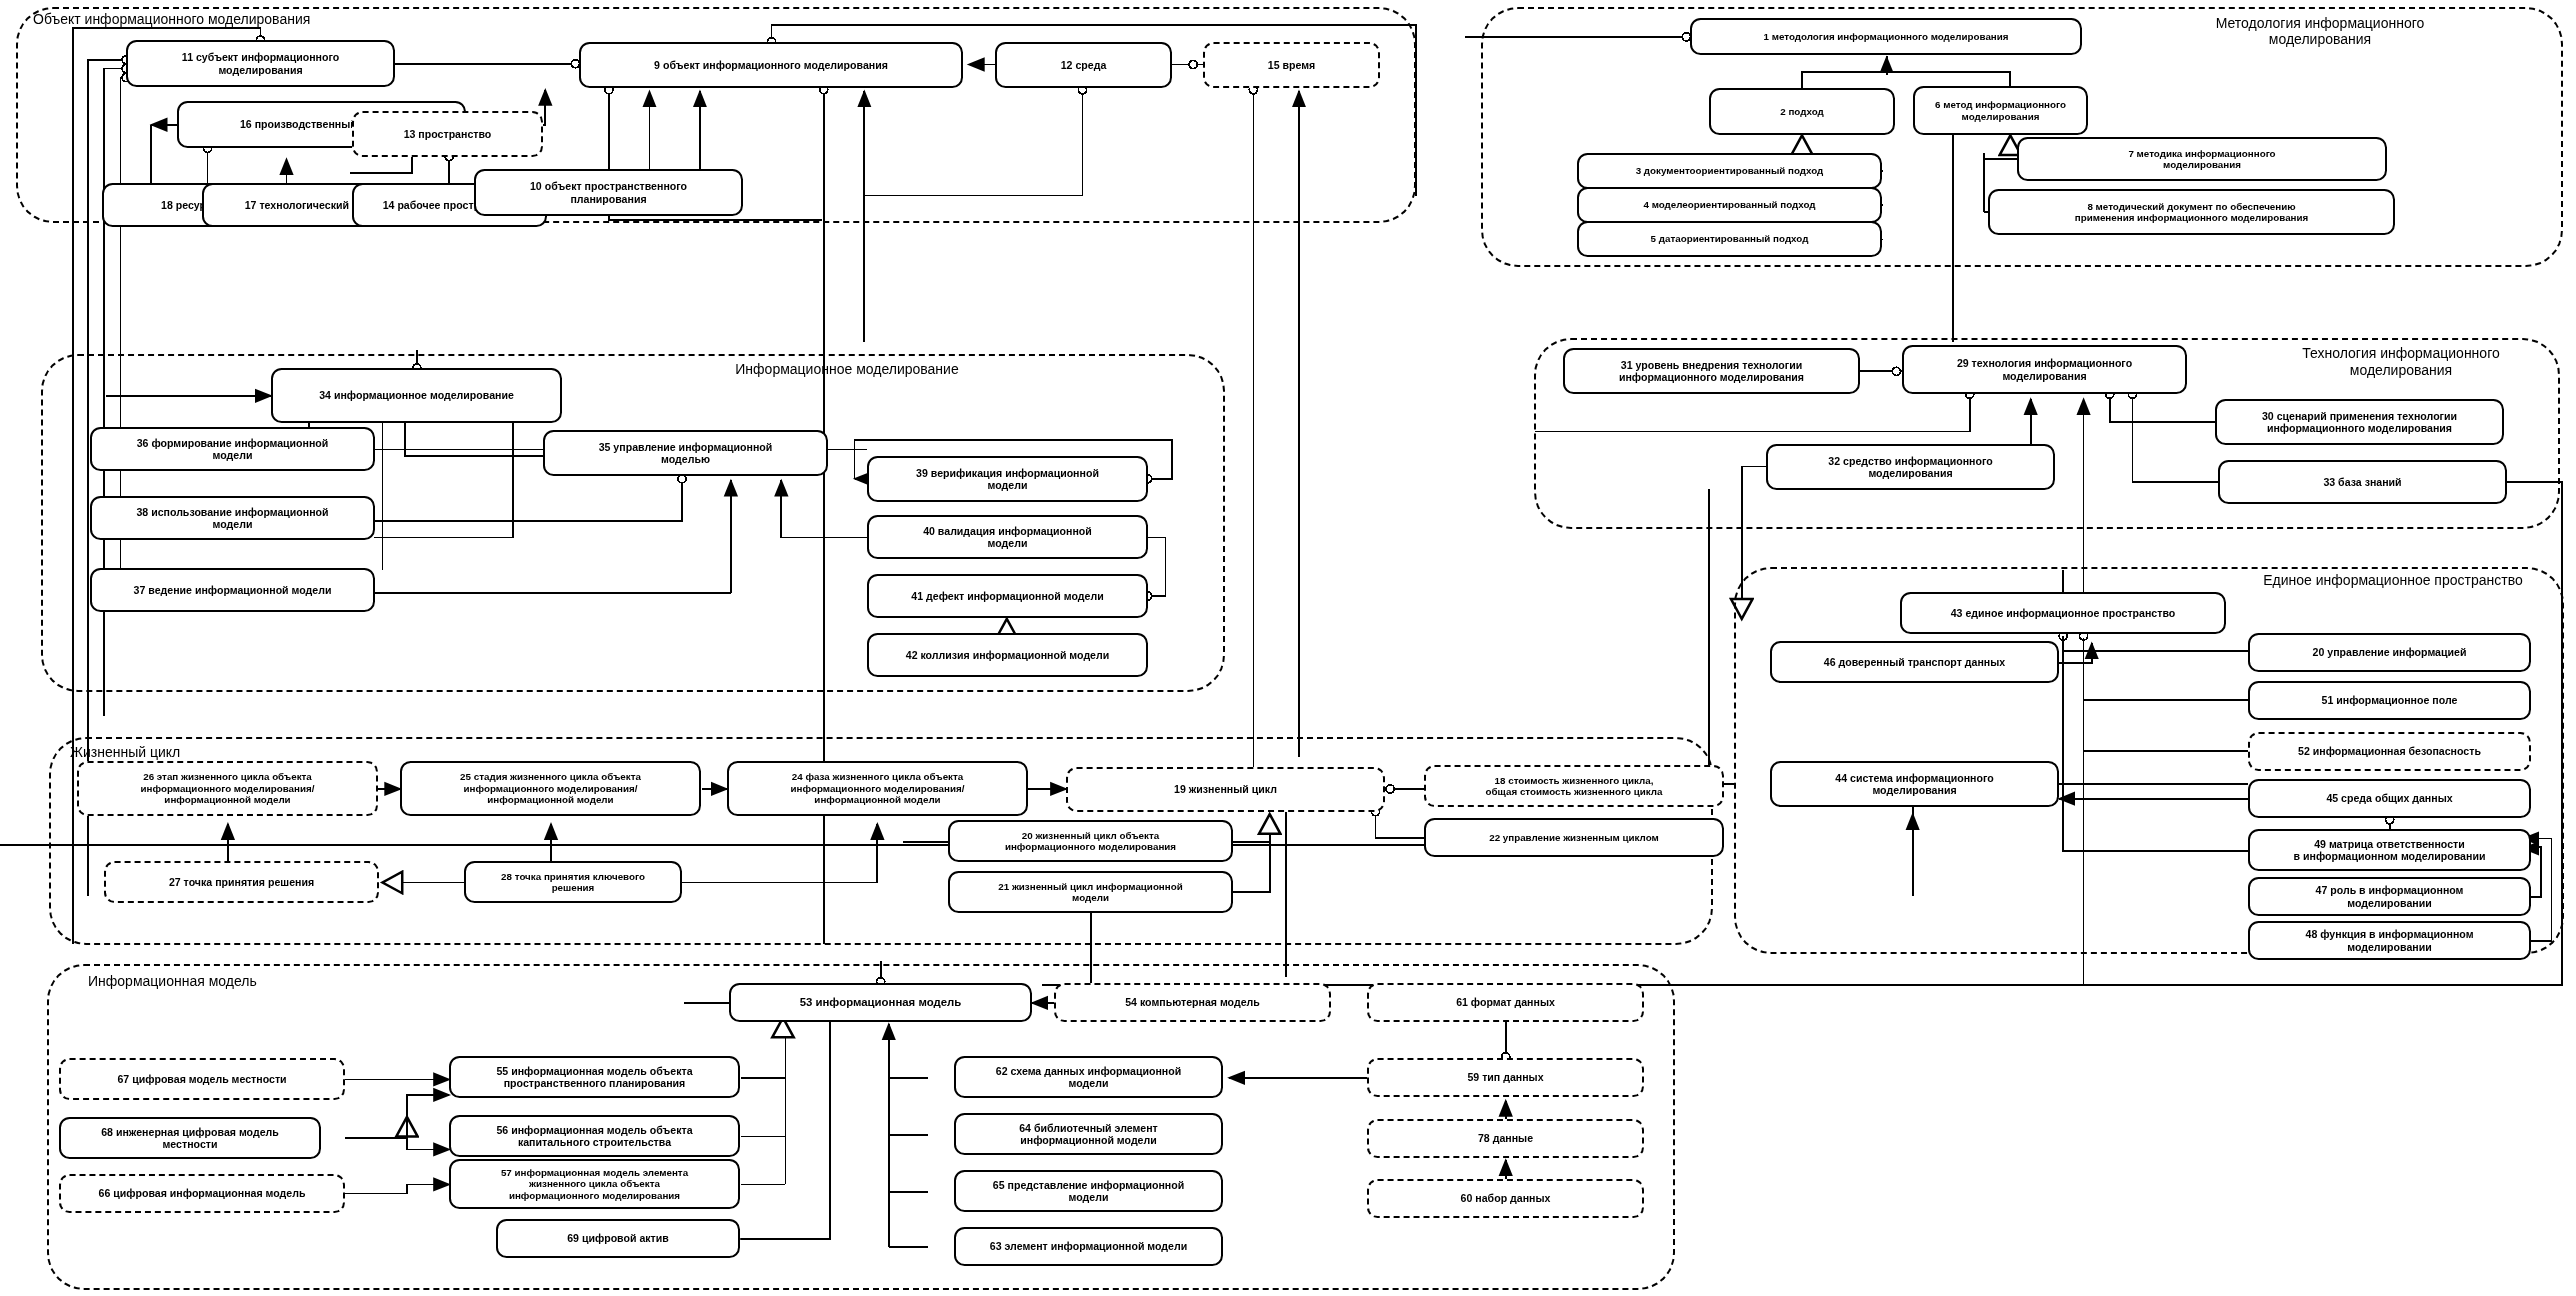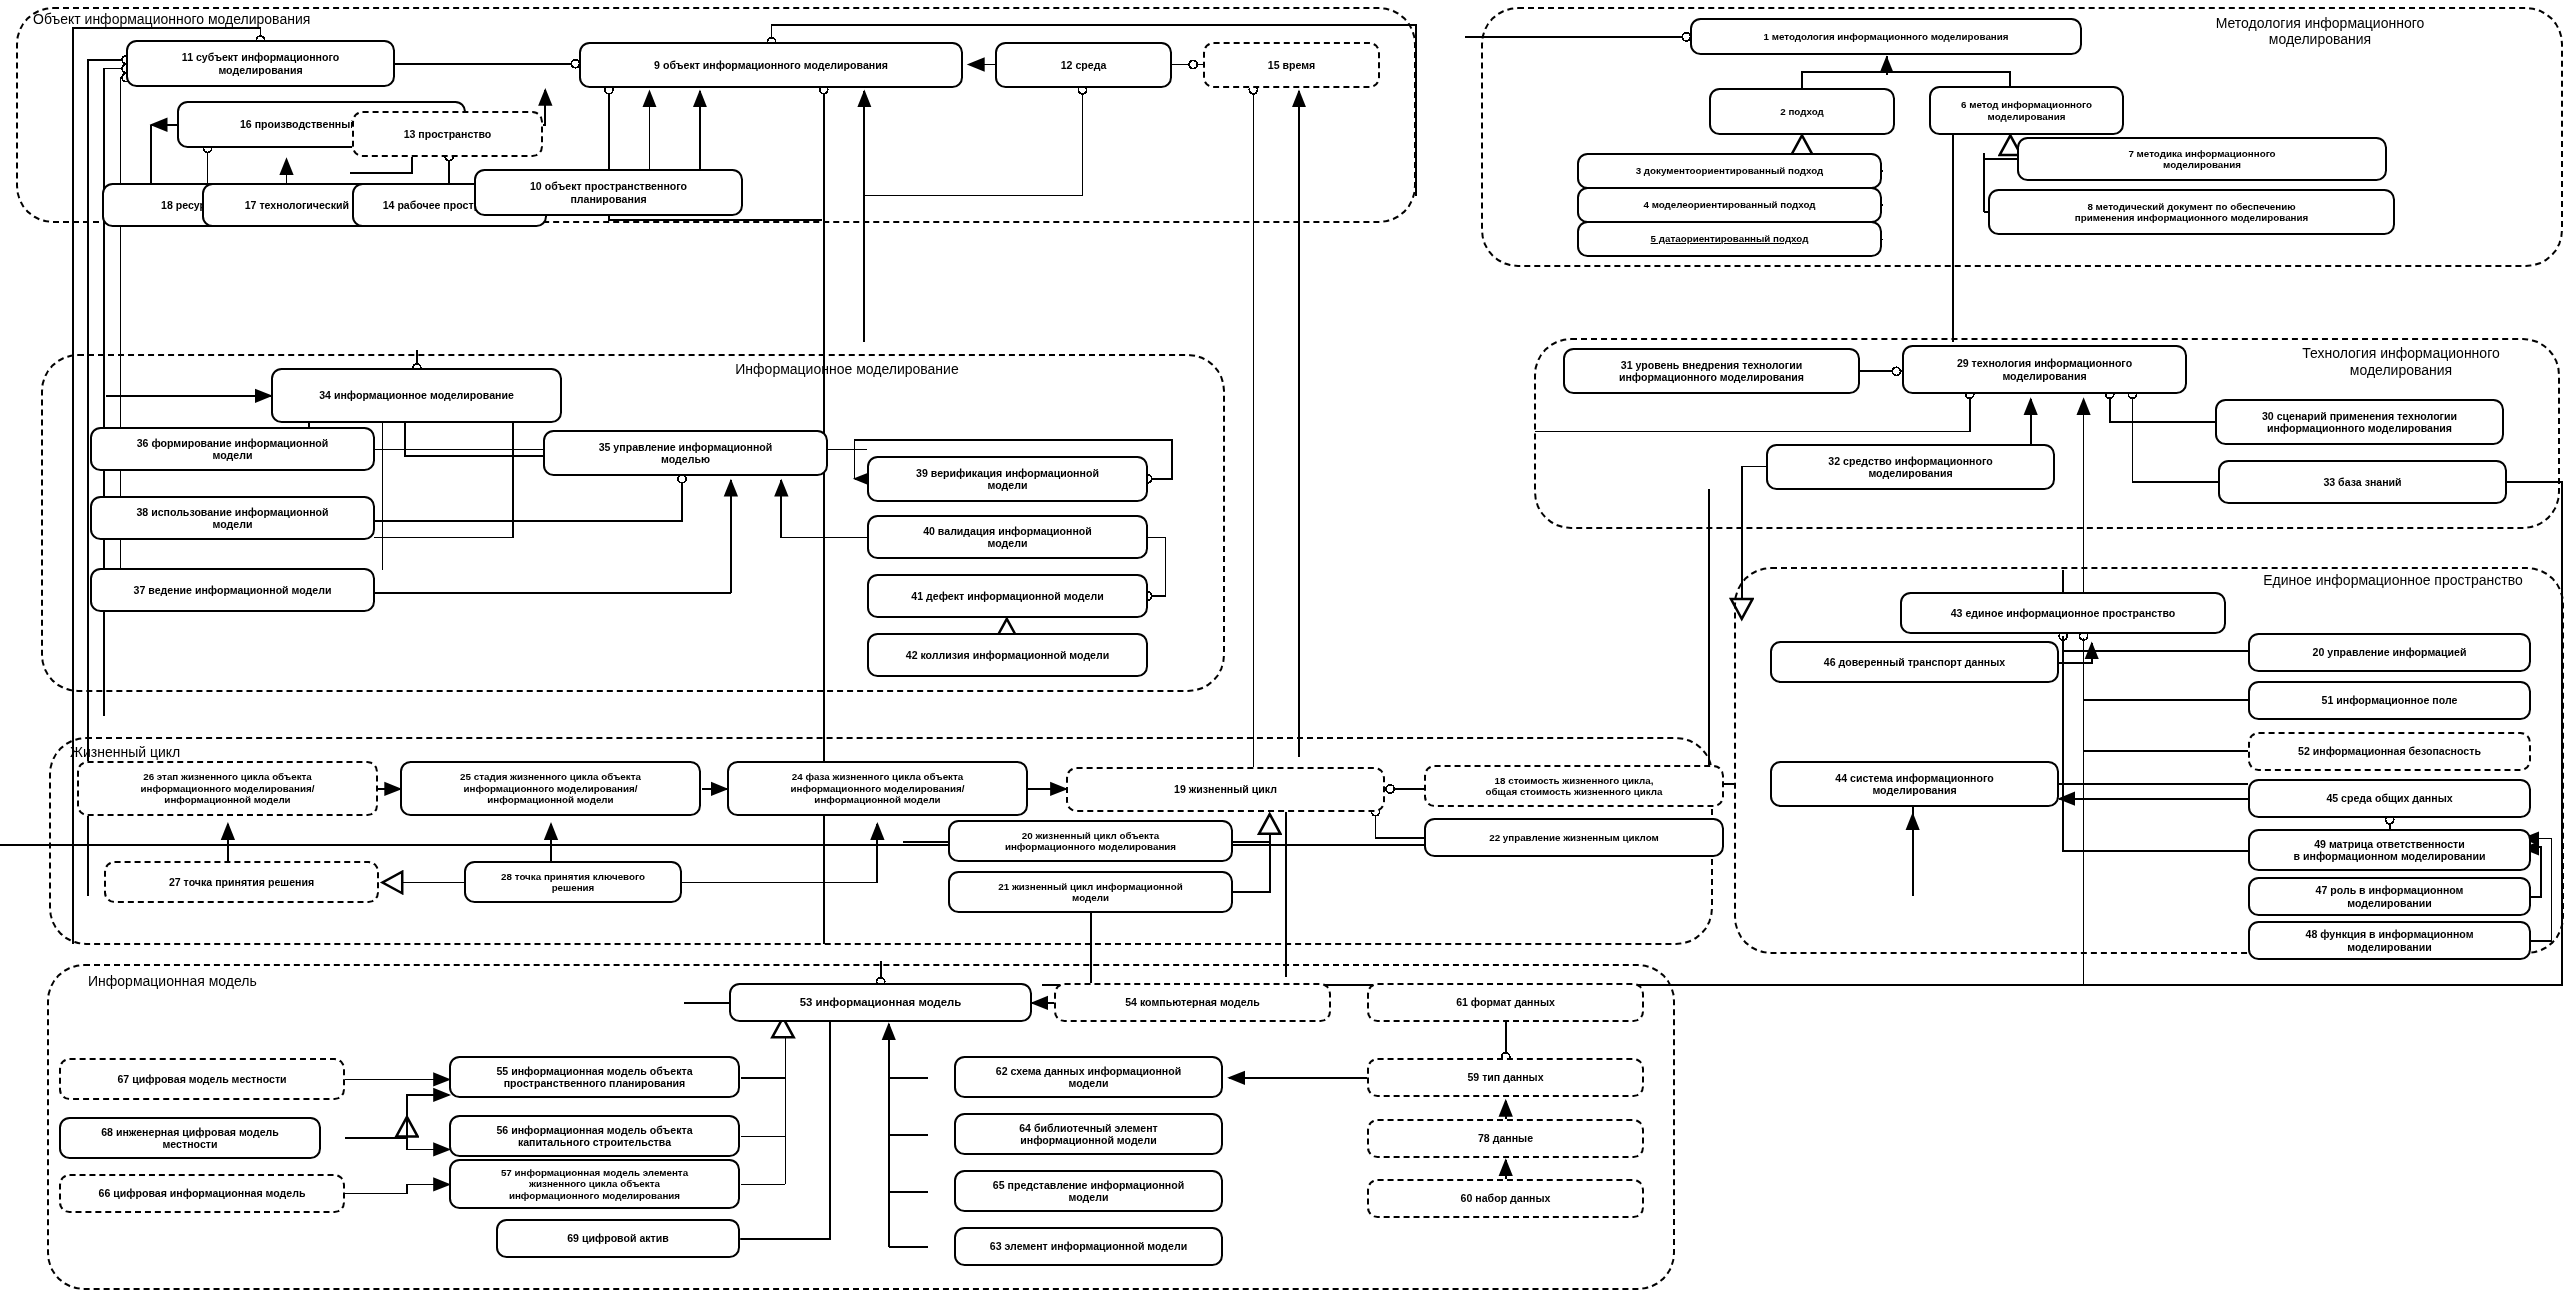--- a/index.html
+++ b/index.html
@@ -279,31 +279,31 @@
       <div class="node f13" style="left: 474px; top: 169px; width: 269px; height: 47px;">
         <span>10 объект пространственного
 планирования</span>
       </div>
       <div class="node f12" style="left: 1690px; top: 18px; width: 392px; height: 37px;">
         <span>1 методология информационного моделирования</span>
       </div>
       <div class="node f12" style="left: 1709px; top: 88px; width: 186px; height: 47px;">
         <span>2 подход</span>
       </div>
-      <div class="node f12" style="left: 1913px; top: 86px; width: 195px; height: 49px; margin-left: 16px;">
+      <div class="node f12" style="left: 1913px; top: 86px; width: 175px; height: 49px;">
         <span>6 метод информационного
 моделирования</span>
       </div>
       <div class="node f12" style="left: 1577px; top: 153px; width: 305px; height: 36px;">
         <span>3 документоориентированный подход</span>
       </div>
       <div class="node f12" style="left: 1577px; top: 187px; width: 305px; height: 36px;">
         <span>4 моделеориентированный подход</span>
       </div>
-      <div class="node f12" style="left: 1577px; top: 221px; width: 305px; height: 36px; text-decoration: underline;">
+      <div class="node f12" style="left: 1577px; top: 221px; width: 305px; height: 36px;">
         <span>5 датаориентированный подход</span>
       </div>
       <div class="node f12" style="left: 2017px; top: 137px; width: 370px; height: 44px;">
         <span>7 методика информационного
 моделирования</span>
       </div>
       <div class="node f12" style="left: 1988px; top: 189px; width: 407px; height: 46px;">
         <span>8 методический документ по обеспечению
 применения информационного моделирования</span>
       </div>

